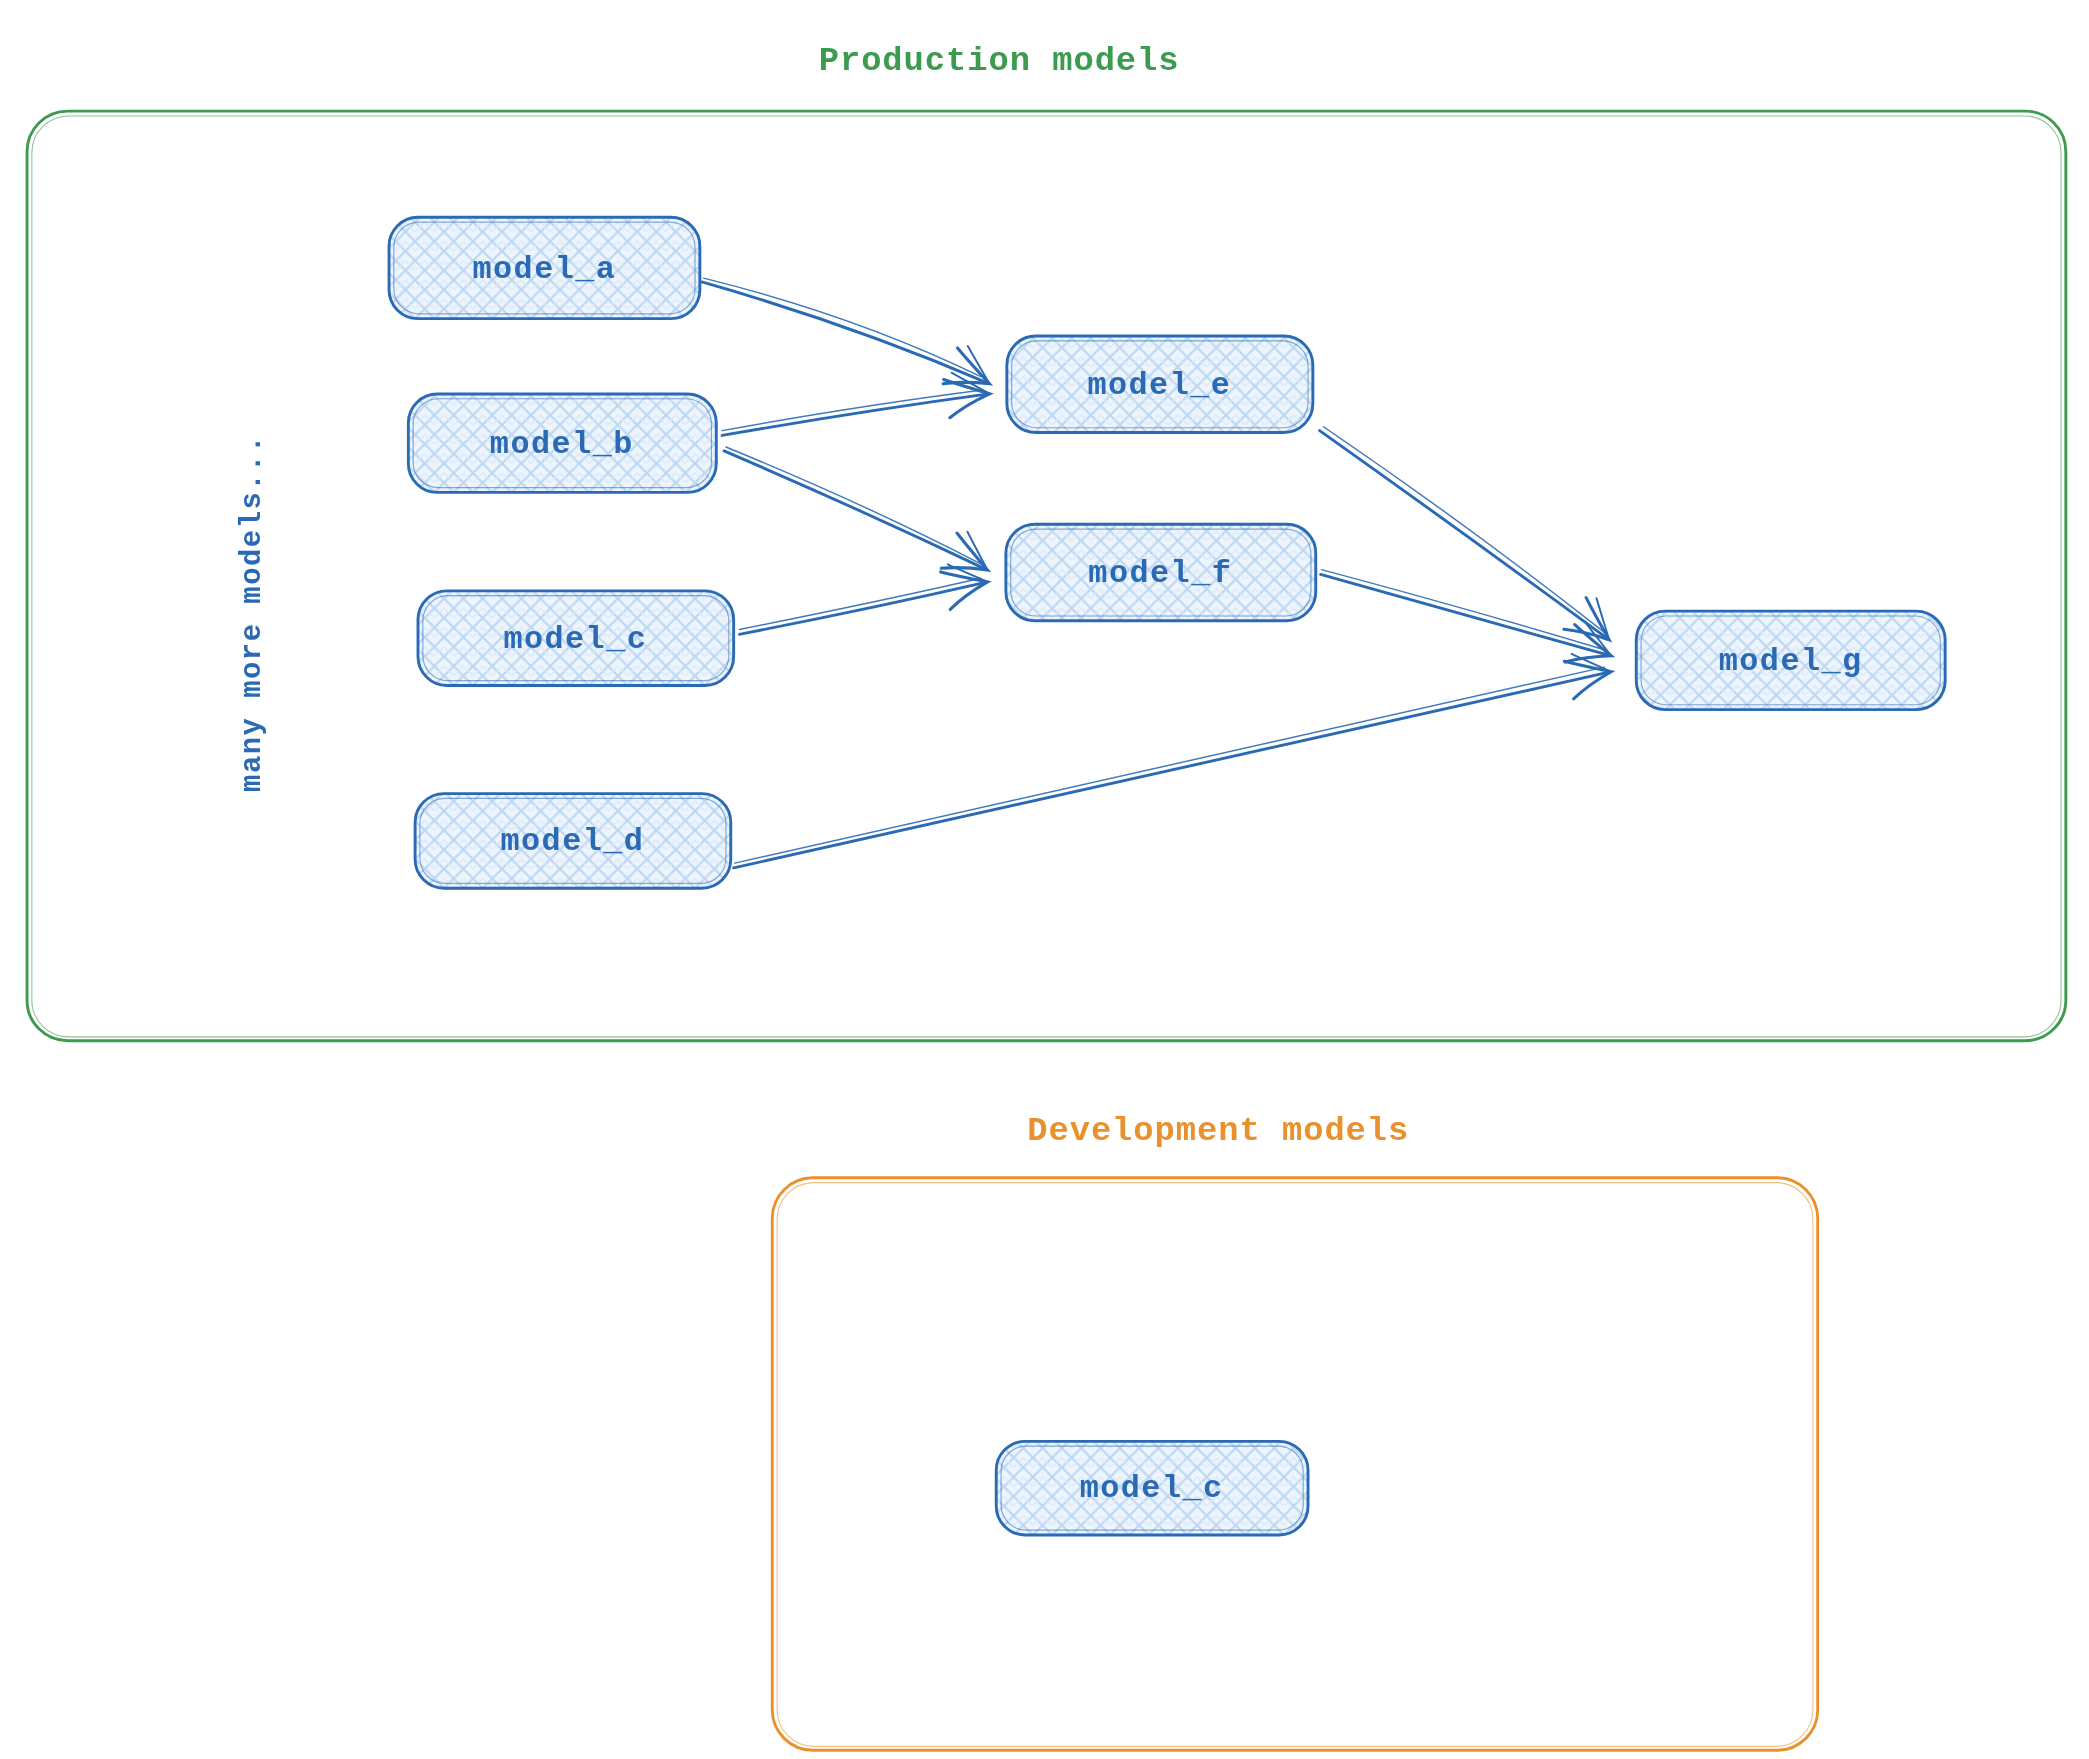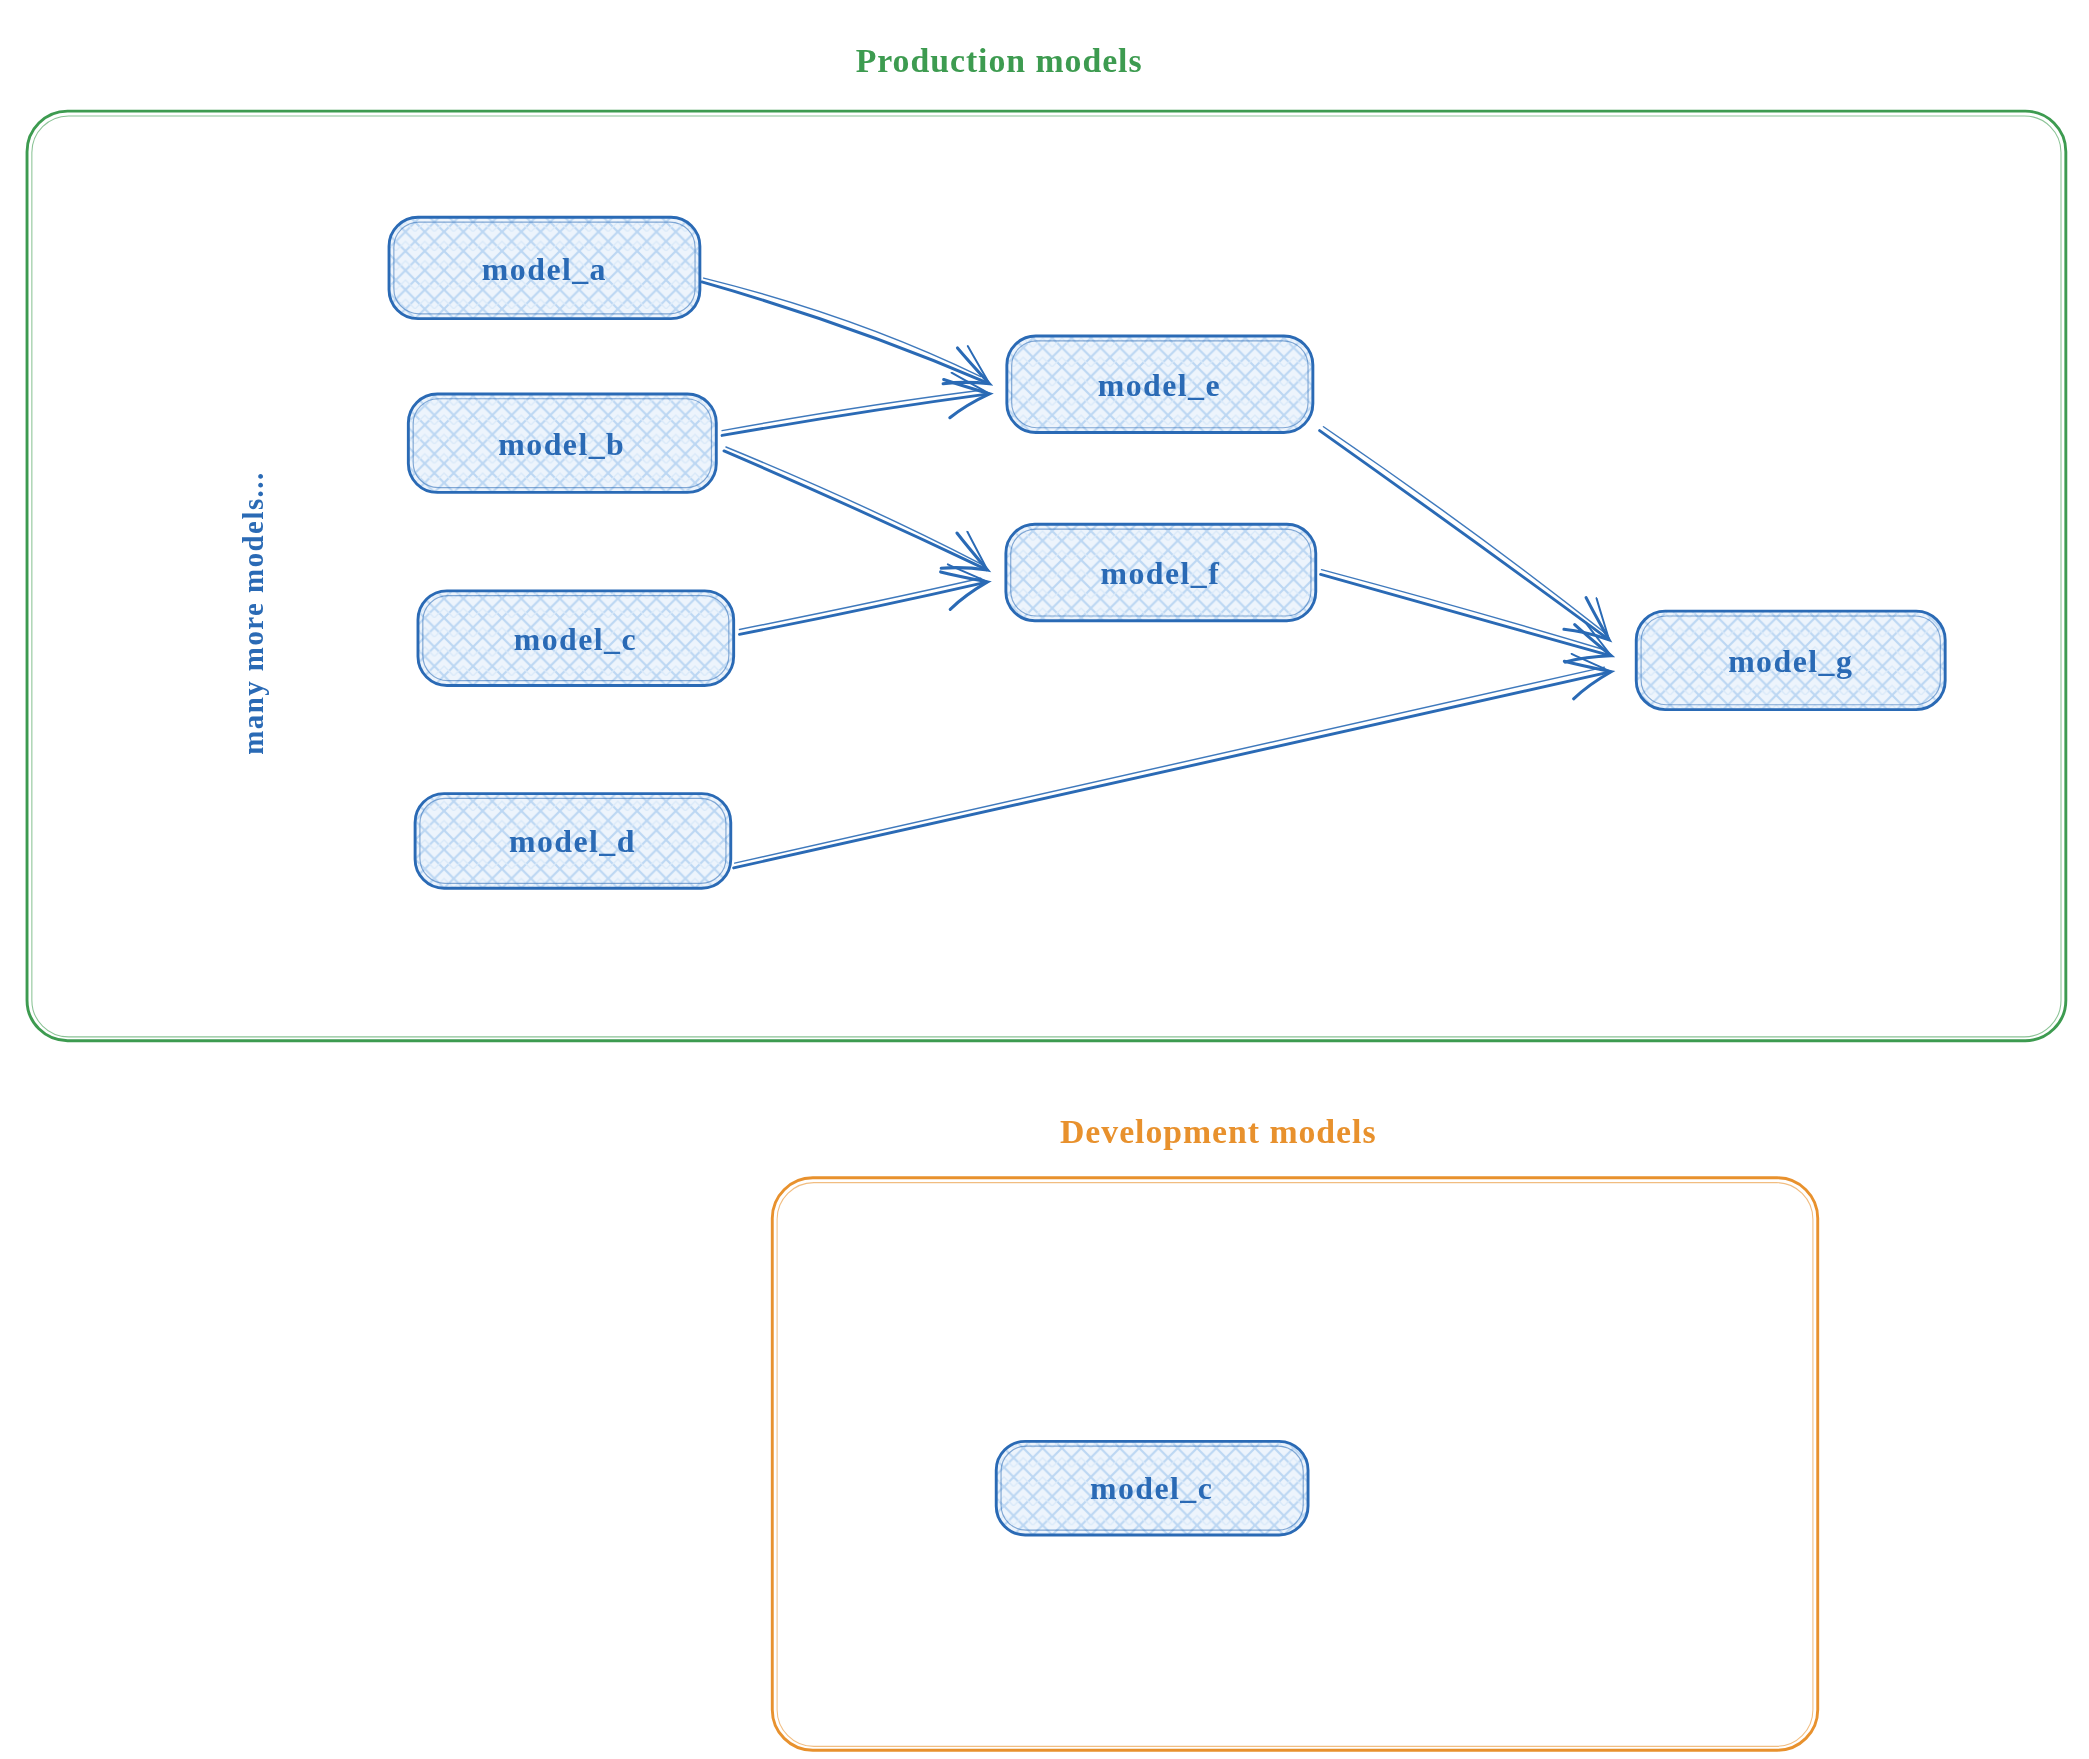--- a/index.html
+++ b/index.html
@@ -1,16 +1,16 @@
 <!DOCTYPE html>
 <html><head>
 <meta charset="utf-8">
 <style>
   html,body{margin:0;padding:0;background:#ffffff;}
-  .canvas{position:relative;width:2089px;height:1759px;font-family:Liberation Serif, serif;overflow:hidden;}
+  .canvas{position:relative;width:2089px;height:1759px;font-family:Liberation Mono, monospace;overflow:hidden;}
   svg{display:block;}
   .node-rect{fill:url(#hatch);stroke:#2a6ab5;stroke-width:3;}
   .node-rect-ghost{fill:none;stroke:#2a6ab5;stroke-width:1.2;opacity:.55;}
   .node-label{fill:#2a6ab5;font-size:33px;font-weight:bold;letter-spacing:1.5px;text-anchor:middle;dominant-baseline:central;}
   .section-title{font-size:35px;font-weight:bold;text-anchor:middle;dominant-baseline:central;letter-spacing:1px;}
   .title-prod{fill:#3d9b50;}
   .title-dev{fill:#e8912d;}
   .container-prod{fill:none;stroke:#3d9b50;stroke-width:3;}
   .container-dev{fill:none;stroke:#e8912d;stroke-width:3;}
   .container-ghost-prod{fill:none;stroke:#3d9b50;stroke-width:1.1;opacity:.6;}

